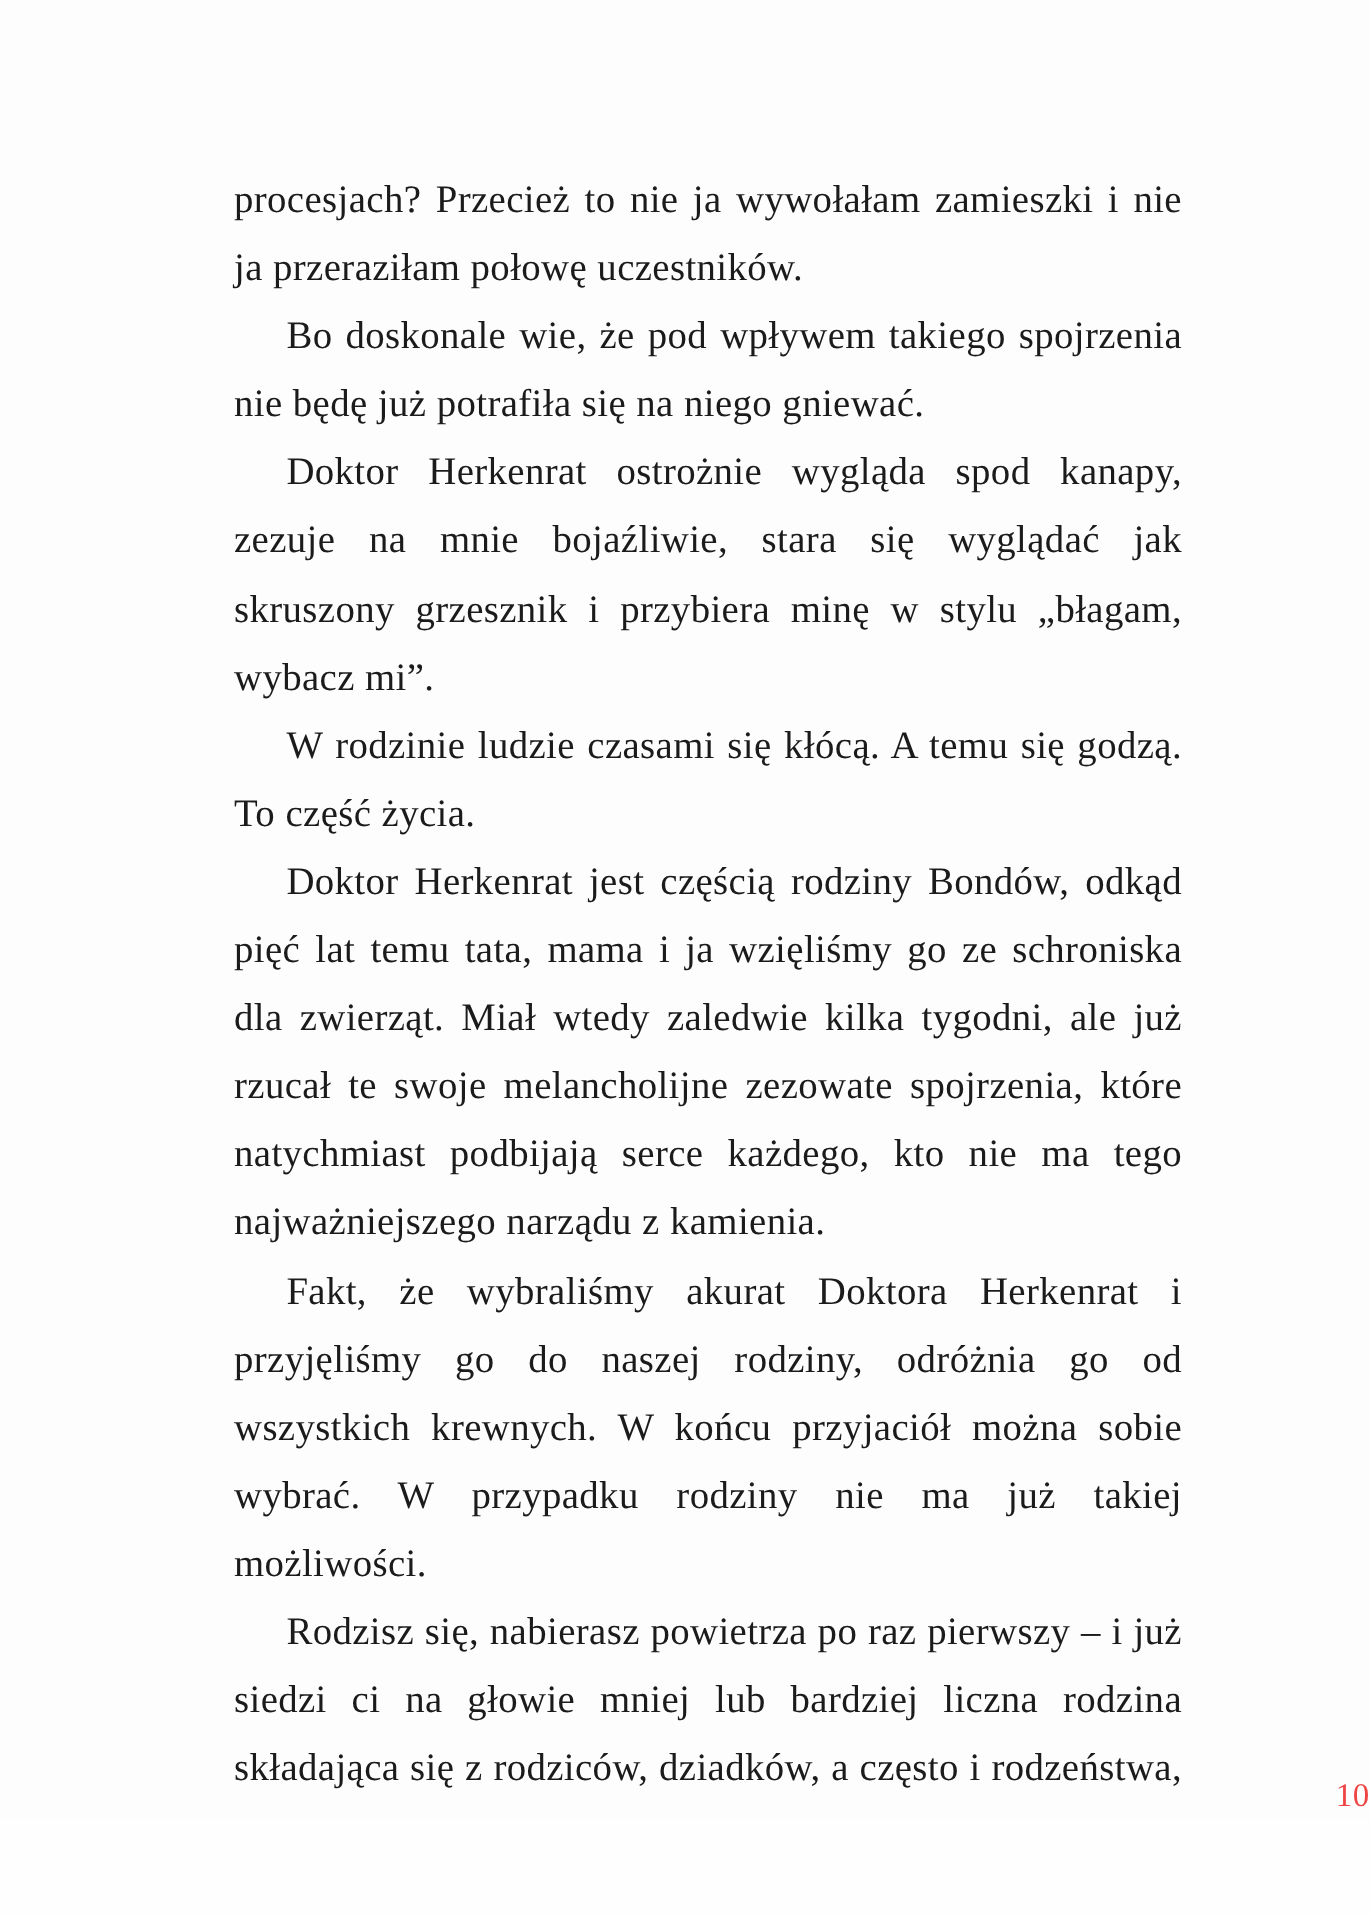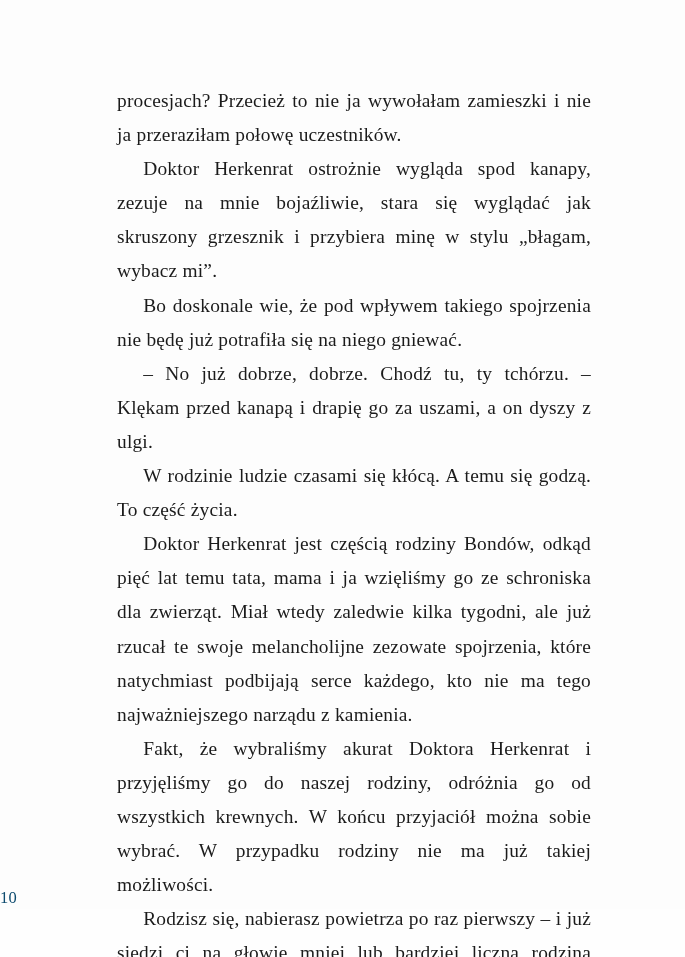--- a/index.html
+++ b/index.html
@@ -47,41 +47,40 @@
   }
   
   .para.force-justify {
     text-align-last: justify;
   }
   .page-number {
     position: absolute;
     left: 0;
     right: 0;
     top: 888px;
-    text-align: left;
+    text-align: right;
     font-size: 16.5px;
     font-family: "Liberation Serif", "DejaVu Serif", serif;
-    color: #0c4a6e;
+    color: #ef4444;
     letter-spacing: 0.02em;
   }
 </style>
 </head>
 <body>
 
 <div class="page">
 
   <div class="text-block">
 
     <p class="para">procesjach? Przecież to nie ja wywołałam zamieszki i nie ja przeraziłam połowę uczestników.</p>
 
+    <p class="para indented">Bo doskonale wie, że pod wpływem takiego spojrzenia nie będę już potrafiła się na niego gniewać.</p>
+
     <p class="para indented">Doktor Herkenrat ostrożnie wygląda spod kanapy, zezuje na mnie bojaźliwie, stara się wyglądać jak skruszony grzesznik i przybiera minę w stylu „błagam, wybacz mi”.</p>
 
-    <p class="para indented">Bo doskonale wie, że pod wpływem takiego spojrzenia nie będę już potrafiła się na niego gniewać.</p>
-
-    <p class="para indented">– No już dobrze, dobrze. Chodź tu, ty tchórzu. – Klękam przed kanapą i drapię go za uszami, a on dyszy z ulgi.</p>
 
     <p class="para indented">W rodzinie ludzie czasami się kłócą. A temu się godzą. To część życia.</p>
 
     <p class="para indented">Doktor Herkenrat jest częścią rodziny Bondów, odkąd pięć lat temu tata, mama i ja wzięliśmy go ze schroniska dla zwierząt. Miał wtedy zaledwie kilka tygodni, ale już rzucał te swoje melancholijne zezowate spojrzenia, które natychmiast podbijają serce każdego, kto nie ma tego najważniejszego narządu z kamienia.</p>
 
     <p class="para indented">Fakt, że wybraliśmy akurat Doktora Herkenrat i przyjęliśmy go do naszej rodziny, odróżnia go od wszystkich krewnych. W końcu przyjaciół można sobie wybrać. W przypadku rodziny nie ma już takiej możliwości.</p>
 
     <p class="para indented force-justify">Rodzisz się, nabierasz powietrza po raz pierwszy – i już siedzi ci na głowie mniej lub bardziej liczna rodzina składająca się z rodziców, dziadków, a często i rodzeństwa,</p>
 
   </div>

